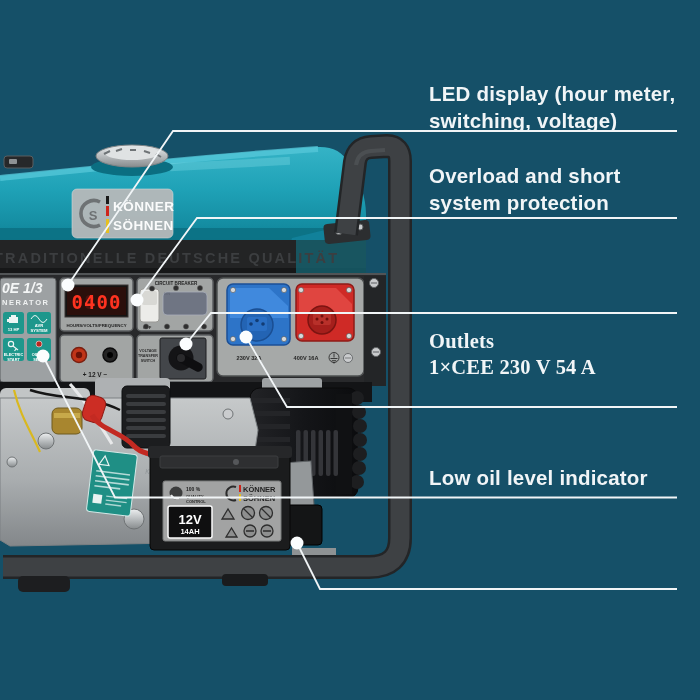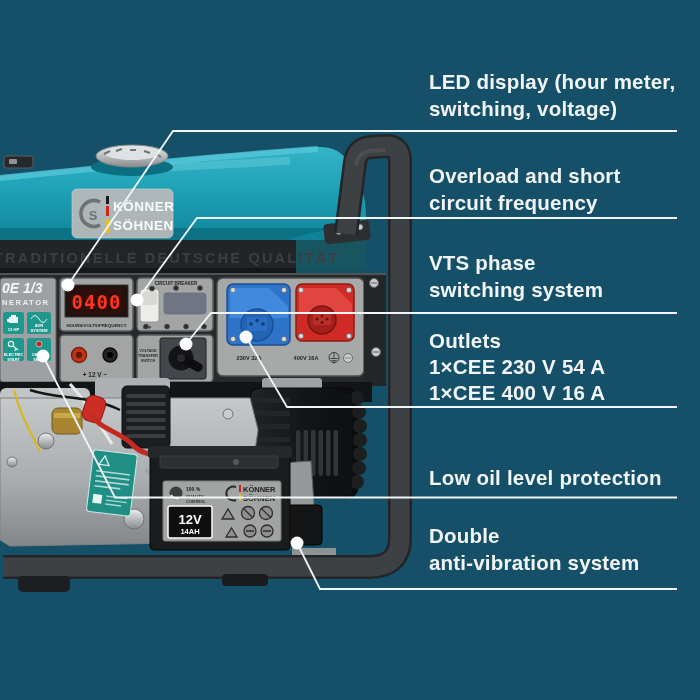--- a/index.html
+++ b/index.html
@@ -7,21 +7,21 @@
     --socket_blue:#2F7FD6; --socket_red:#D3302A; --led_red:#FF3320;
     --badge_teal:#1E978C; --line_white:#F1F5F7; --frame_gray:#3E4144;
   }
   html,body{margin:0;padding:0;}
   body{width:700px;height:700px;overflow:hidden;background:var(--bg);
        font-family:"Liberation Sans",sans-serif;position:relative;}
   #stage{position:absolute;left:0;top:0;width:700px;height:700px;}
   svg{position:absolute;left:0;top:0;}
   .callout{position:absolute;left:429px;width:258px;color:var(--line_white);
            font-weight:700;font-size:20.5px;line-height:27px;letter-spacing:.2px;}
-  .callout.tight{line-height:26px;}
+  .callout.tight{line-height:26px;font-family:Liberation Serif, serif;}
   .svgtxt{font-family:"Liberation Sans",sans-serif;}
   .mono{font-family:"DejaVu Sans Mono",monospace;}
 </style>
 </head>
 <body>
 
 <div id="stage">
 <svg width="700" height="700" viewBox="0 0 700 700" xmlns="http://www.w3.org/2000/svg">
   <defs>
     <linearGradient id="tankGrad" x1="0" y1="0" x2="0" y2="1">
@@ -360,37 +360,28 @@
   <g fill="#FBFDFE">
     <circle cx="68" cy="285" r="6.5"></circle>
     <circle cx="137" cy="300" r="6.5"></circle>
     <circle cx="186" cy="344" r="6.5"></circle>
     <circle cx="246" cy="337" r="6.5"></circle>
     <circle cx="43" cy="356" r="6.5"></circle>
     <circle cx="297" cy="543" r="6.5"></circle>
   </g>
 </svg>
 
-<div class="callout" style="top:68px">
+<div class="callout" style="top:80px">
   <div>LED display (hour meter,</div>
   <div>switching, voltage)</div>
 </div>
 <div class="callout" style="top:162px">
   <div>Overload and short</div>
-  <div>circuit frequency</div>
-</div>
-<div class="callout" style="top:249px">
-  <div>VTS phase</div>
-  <div>switching system</div>
+  <div>system protection</div>
 </div>
 <div class="callout tight" style="top:328px">
   <div>Outlets</div>
   <div>1×CEE 230 V 54 A</div>
-  <div>1×CEE 400 V 16 A</div>
 </div>
 <div class="callout" style="top:464px">
-  <div>Low oil level protection</div>
-</div>
-<div class="callout" style="top:522px">
-  <div>Double</div>
-  <div>anti-vibration system</div>
+  <div>Low oil level indicator</div>
 </div>
 </div>
 
 </body></html>

